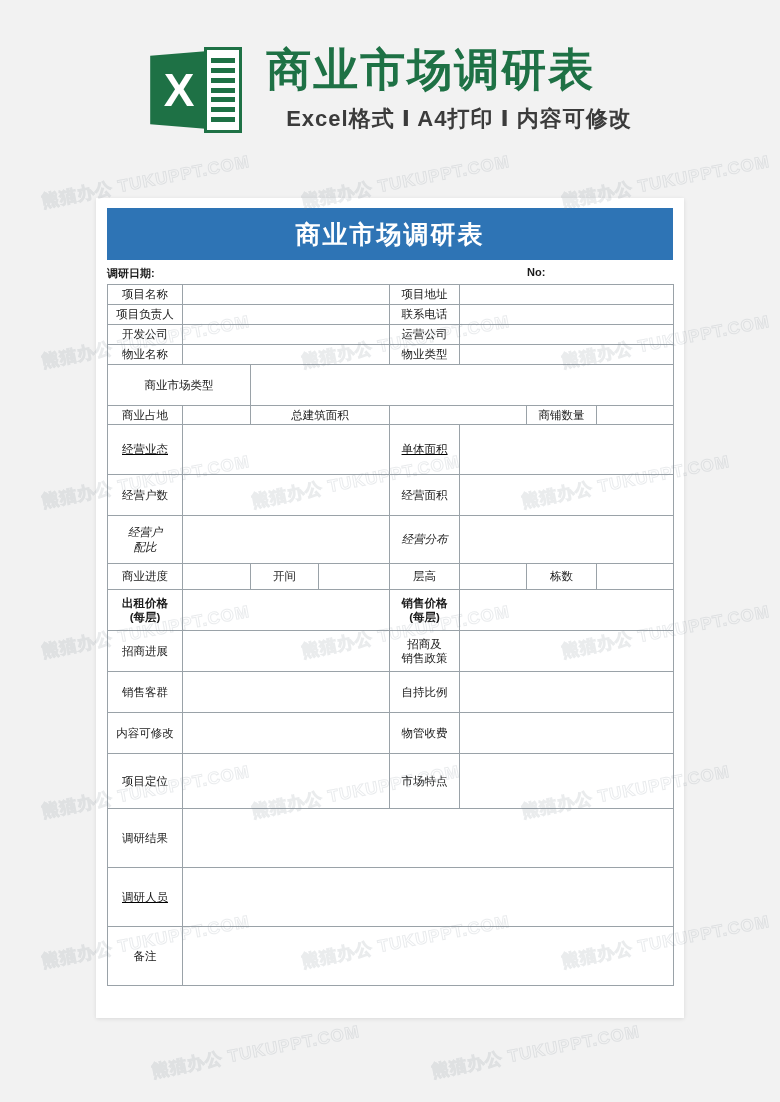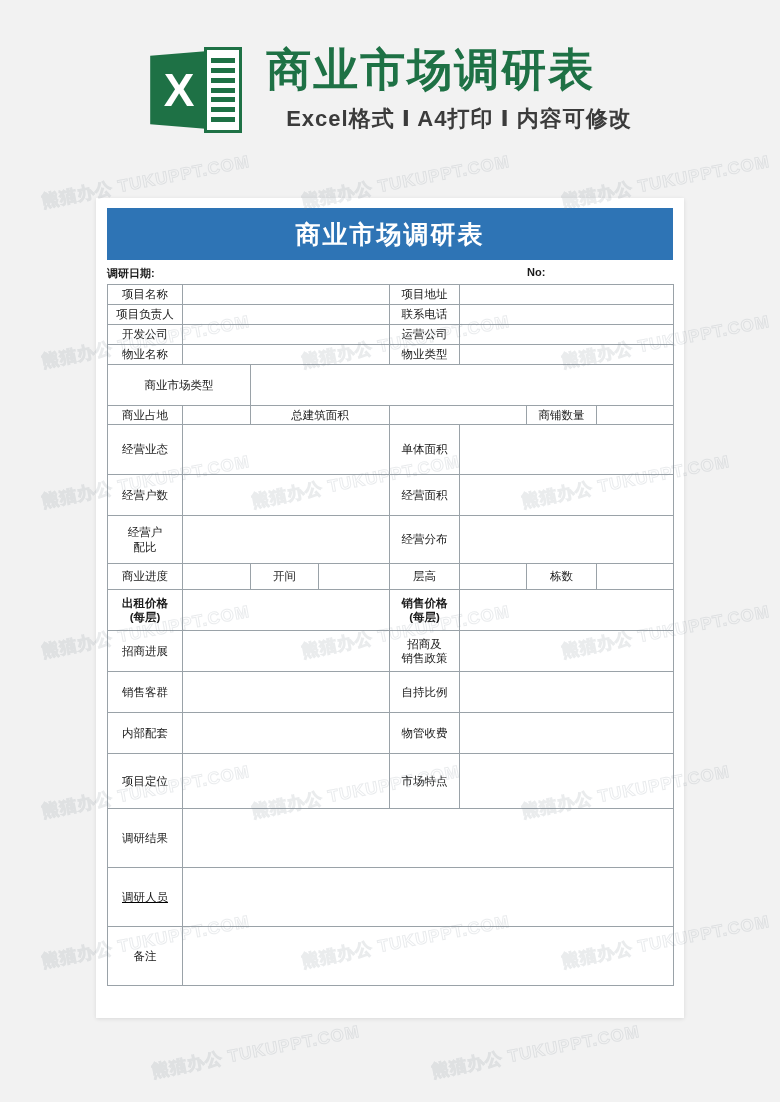--- a/index.html
+++ b/index.html
@@ -297,33 +297,33 @@
           <td class="val" colspan="6"></td>
         </tr>
         <tr style="height: 19px;">
           <td class="lbl">商业占地</td>
           <td class="val"></td>
           <td class="lbl" colspan="2">总建筑面积</td>
           <td class="val" colspan="2"></td>
           <td class="lbl">商铺数量</td>
           <td class="val"></td>
         </tr>
-        <tr style="height: 50px;">
+        <tr style="height: 50px; text-decoration: underline;">
           <td class="lbl">经营业态</td>
           <td class="val" colspan="3"></td>
           <td class="lbl">单体面积</td>
           <td class="val" colspan="3"></td>
         </tr>
         <tr style="height: 41px;">
           <td class="lbl">经营户数</td>
           <td class="val" colspan="3"></td>
           <td class="lbl">经营面积</td>
           <td class="val" colspan="3"></td>
         </tr>
-        <tr style="height: 48px;">
+        <tr style="height: 48px; font-style: italic;">
           <td class="lbl">经营户<br>配比</td>
           <td class="val" colspan="3"></td>
           <td class="lbl">经营分布</td>
           <td class="val" colspan="3"></td>
         </tr>
         <tr style="height: 26px;">
           <td class="lbl">商业进度</td>
           <td class="val"></td>
           <td class="val">开间</td>
           <td class="val"></td>
@@ -344,21 +344,21 @@
           <td class="lbl">招商及<br>销售政策</td>
           <td class="val" colspan="3"></td>
         </tr>
         <tr style="height: 41px;">
           <td class="lbl">销售客群</td>
           <td class="val" colspan="3"></td>
           <td class="lbl">自持比例</td>
           <td class="val" colspan="3"></td>
         </tr>
         <tr style="height: 41px;">
-          <td class="lbl">内部配套</td>
+          <td class="lbl">内容可修改</td>
           <td class="val" colspan="3"></td>
           <td class="lbl">物管收费</td>
           <td class="val" colspan="3"></td>
         </tr>
         <tr style="height: 55px;">
           <td class="lbl">项目定位</td>
           <td class="val" colspan="3"></td>
           <td class="lbl">市场特点</td>
           <td class="val" colspan="3"></td>
         </tr>

